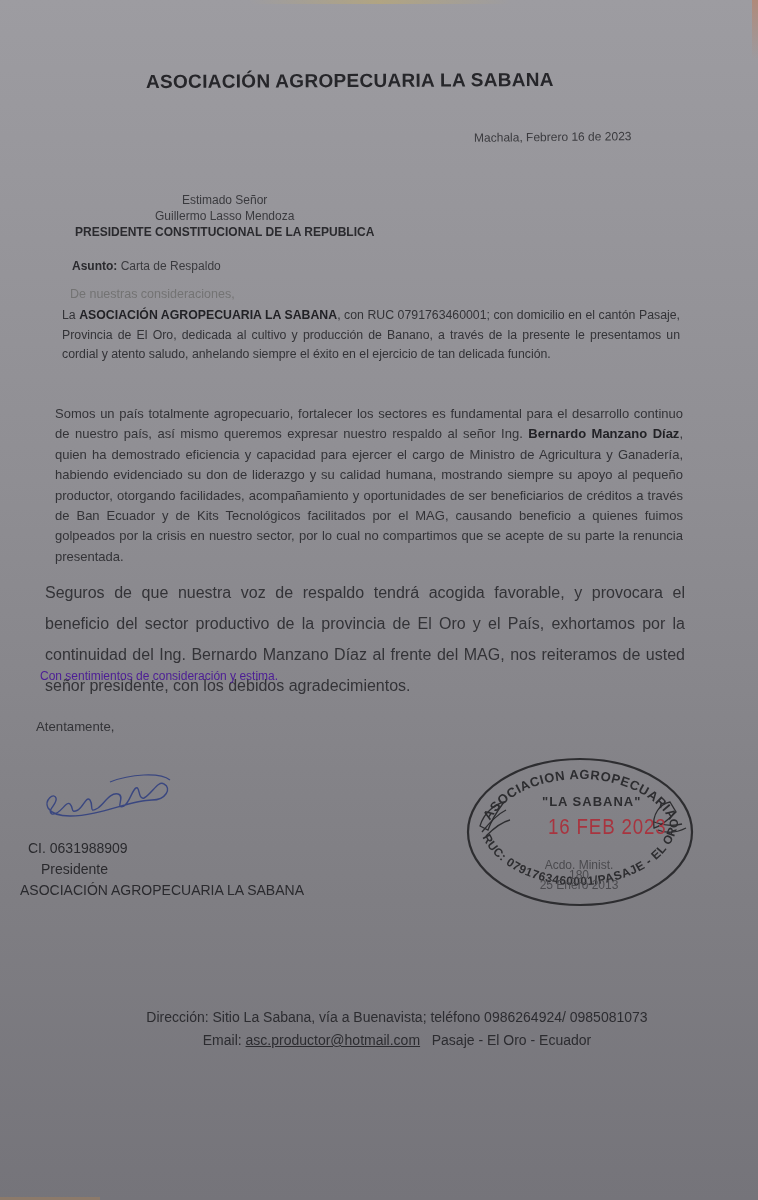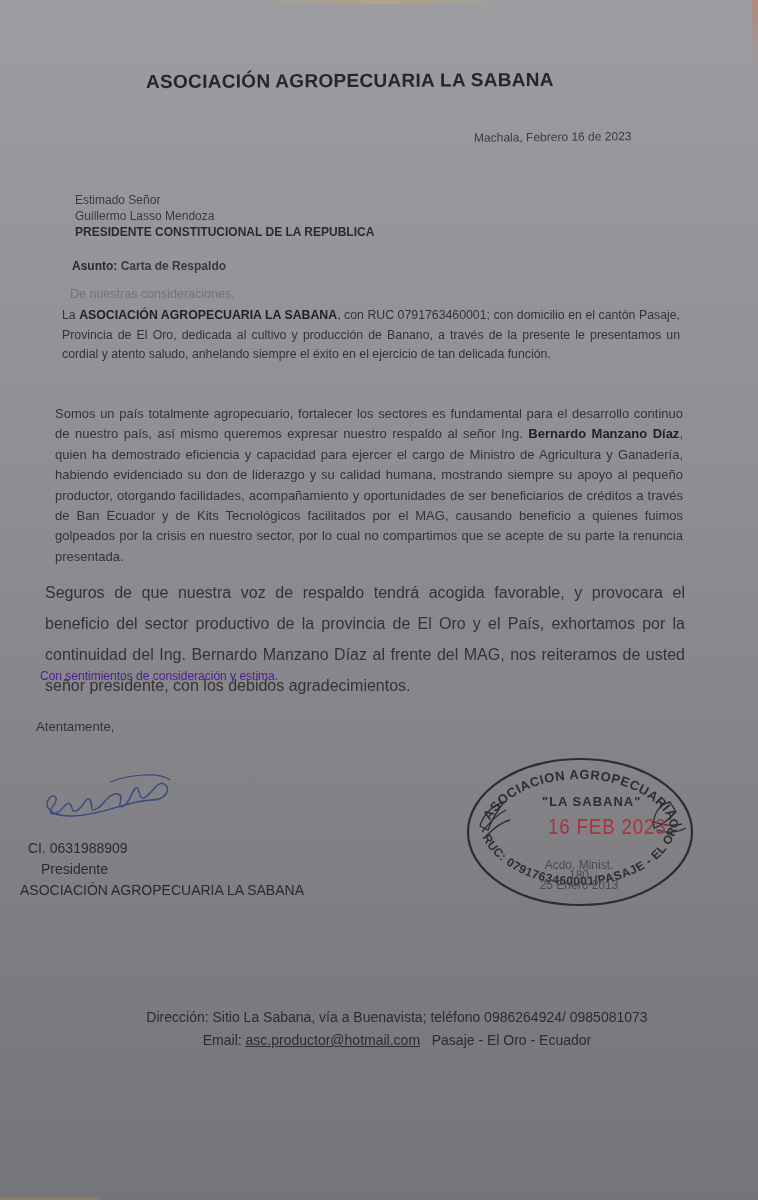--- a/index.html
+++ b/index.html
@@ -22,23 +22,23 @@
     position:absolute; left:0; bottom:0; width:100px; height:3px; background:#8c7a6a;
   }
   .doc { position:absolute; left:0; top:0; width:640px; height:1200px; }
   .title {
     position:absolute; left:146px; top:70px; font-size:19px; font-weight:bold;
     letter-spacing:.3px; color:#26262a; transform:rotate(-0.3deg);
   }
   .date {
     position:absolute; left:474px; top:130px; font-size:12px; color:#3a3a3e; transform:rotate(-0.6deg);
   }
-  .addr { position:absolute; left:75px; top:192px; font-size:12px; line-height:16px; color:#3a3a3e; }
+  .addr { position:absolute; left:75px; top:192px; font-size:12px; line-height:16px; color:#3a3a3e;text-align:center; }
   .addr .bold { font-weight:bold; color:#2a2a2e; }
-  .subject { position:absolute; left:72px; top:259px; font-size:12px; color:#3a3a3e;font-weight:bold; }
+  .subject { position:absolute; left:72px; top:259px; font-size:12px; color:#3a3a3e; }
   .subject b { color:#2a2a2e; }
   .greeting { position:absolute; left:70px; top:287px; font-size:12.5px; color:#737373; }
   .para {
     position:absolute; font-size:12.5px; line-height:20px; text-align:justify; color:#333337;
   }
   .p1 { left:62px; top:306px; width:618px; font-size:12.3px; line-height:19.5px; }
   .p2 { left:55px; top:404px; width:628px; font-size:13px; line-height:20.4px; }
   .p3 { left:45px; top:577px; width:640px; font-size:16px; line-height:31px; }
   .para b { color:#222226; }
   .closing { position:absolute; left:40px; top:669px; font-size:12px; color:#4c1d95; }

